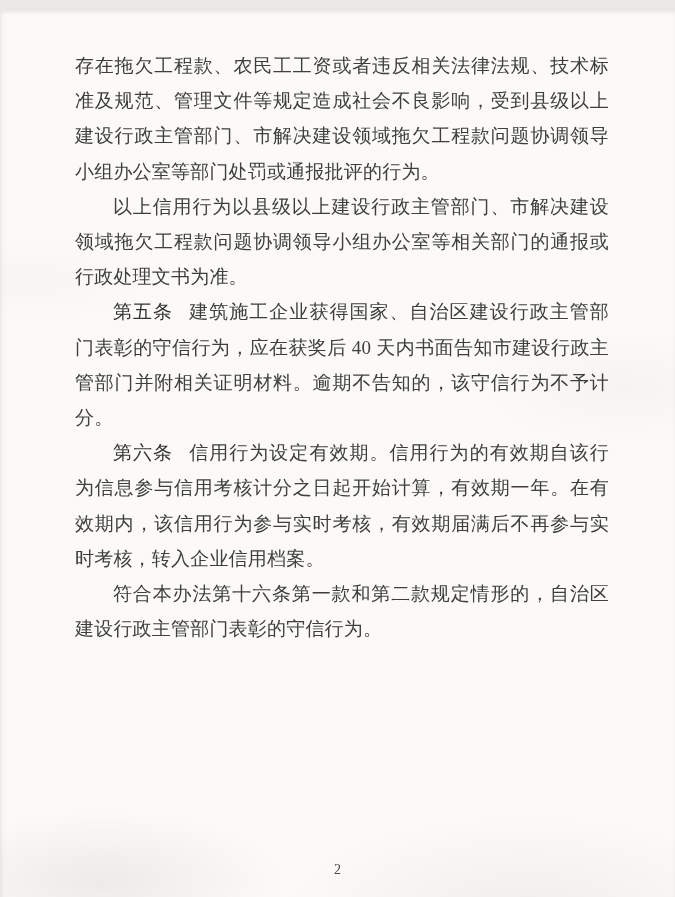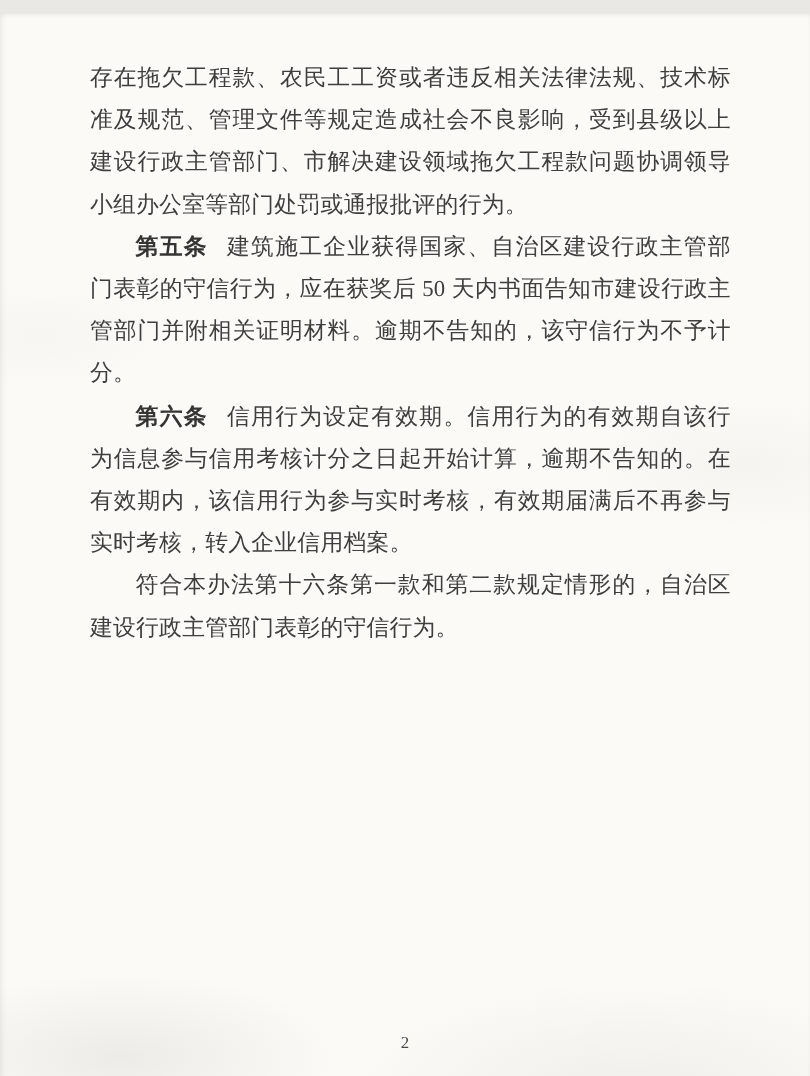--- a/index.html
+++ b/index.html
@@ -35,21 +35,21 @@
     line-height: 35.2px;
     letter-spacing: 0.2px;
     color: #3e3e3e;
     text-align: justify;
     text-justify: inter-character;
   }
   p.indent {
     text-indent: 2em;
   }
   .art {
-    font-weight: 700;
+    font-weight: 400;
     color: #343434;
     margin-right: 0.85em;
   }
   .page-number {
     position: absolute;
     bottom: 30px;
     left: 0;
     width: 100%;
     text-align: center;
     font-family: "Liberation Serif", "DejaVu Serif", serif;
@@ -58,24 +58,25 @@
   }
 </style>
 </head>
 <body>
 
 <div class="scan-page">
   <div class="content">
 
     <p class="para"><span>存在拖欠工程款、农民工工资或者违反相关法律法规、技术标准及规范、管理文件等规定造成社会不良影响，受到县级以上建设行政主管部门、市解决建设领域拖欠工程款问题协调领导小组办公室等部门处罚或通报批评的行为。</span></p>
 
+    <p class="para indent"><span>以上信用行为以县级以上建设行政主管部门、市解决建设领域拖欠工程款问题协调领导小组办公室等相关部门的通报或行政处理文书为准。</span></p>
 
-    <p class="para indent"><b class="art">第五条</b><span>建筑施工企业获得国家、自治区建设行政主管部门表彰的守信行为，应在获奖后 50 天内书面告知市建设行政主管部门并附相关证明材料。逾期不告知的，该守信行为不予计分。</span></p>
+    <p class="para indent"><b class="art">第五条</b><span>建筑施工企业获得国家、自治区建设行政主管部门表彰的守信行为，应在获奖后 40 天内书面告知市建设行政主管部门并附相关证明材料。逾期不告知的，该守信行为不予计分。</span></p>
 
-    <p class="para indent"><b class="art">第六条</b><span>信用行为设定有效期。信用行为的有效期自该行为信息参与信用考核计分之日起开始计算，逾期不告知的。在有效期内，该信用行为参与实时考核，有效期届满后不再参与实时考核，转入企业信用档案。</span></p>
+    <p class="para indent"><b class="art">第六条</b><span>信用行为设定有效期。信用行为的有效期自该行为信息参与信用考核计分之日起开始计算，有效期一年。在有效期内，该信用行为参与实时考核，有效期届满后不再参与实时考核，转入企业信用档案。</span></p>
 
     <p class="para indent"><span>符合本办法第十六条第一款和第二款规定情形的，自治区建设行政主管部门表彰的守信行为。</span></p>
 
 
 
   </div>
 
   <div class="page-number">2</div>
 </div>
 

